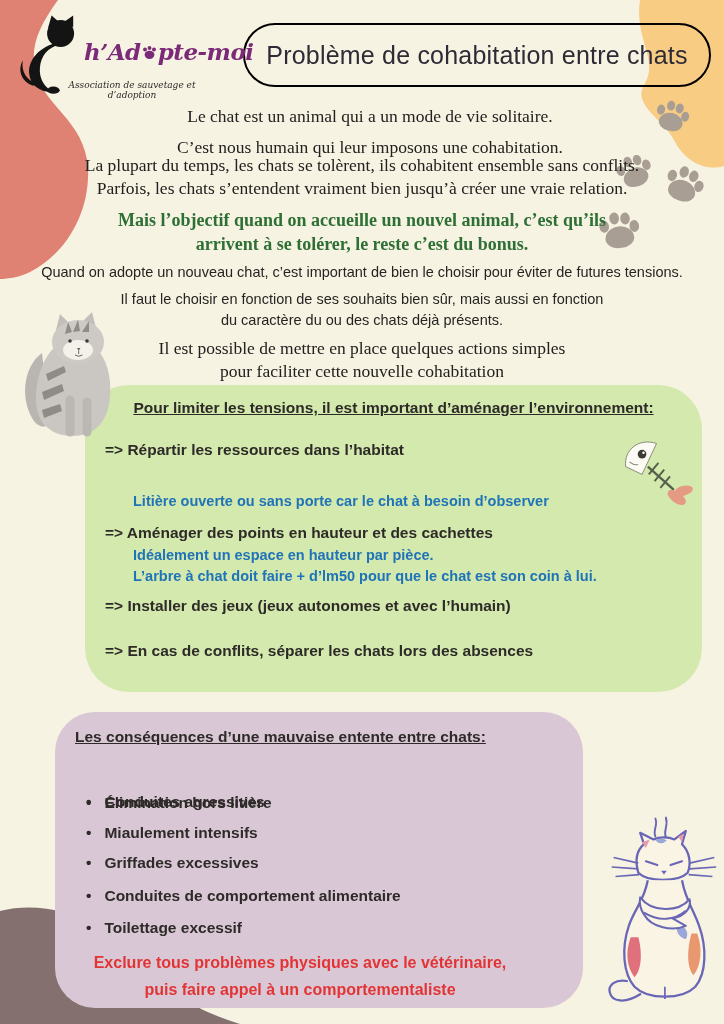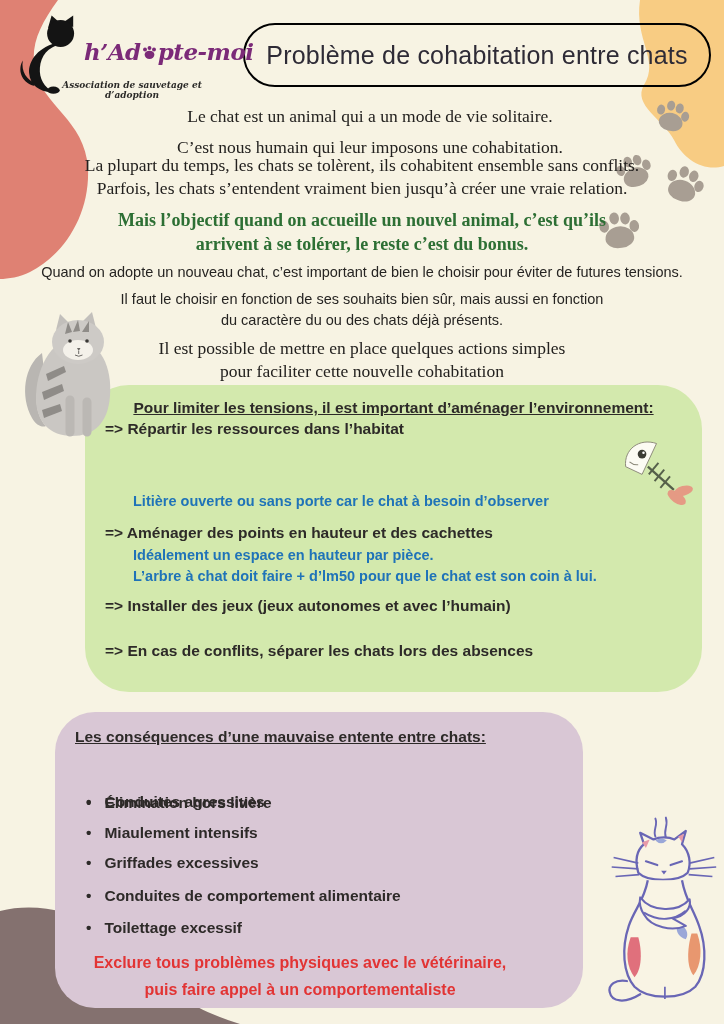--- a/index.html
+++ b/index.html
@@ -18,21 +18,21 @@
   .logo-cat { position:absolute; left:2px; top:2px; }
   .brand {
     position:absolute; left:74px; top:26px; white-space:nowrap;
     font-family:"DejaVu Serif", serif; font-style:italic; font-weight:bold;
     font-size:23px; color:#7b2a78; letter-spacing:-0.5px;
   }
   .brand .brand-paw { display:inline-block; vertical-align:baseline; margin:0 1px; }
   .tagline {
     position:absolute; left:38px; top:68px; width:168px; text-align:center;
     font-family:"DejaVu Serif", serif; font-style:italic;
-    font-size:9px; color:#2b2a28;font-weight:bold;
+    font-size:9px; color:#2b2a28;
   }
   .title-pill {
     position:absolute; left:243px; top:23px; width:468px; height:64px;
     border:2px solid #000000; border-radius:36px; box-sizing:border-box;
     display:flex; align-items:center; justify-content:center;
     font-size:25px; color:#2e2b36; letter-spacing:0.2px; z-index:3;
     background:transparent; white-space:nowrap;
   }
 
   
@@ -56,21 +56,21 @@
     color:#2d2a28; z-index:2; white-space:nowrap;
   }
   .tip-item {
     position:absolute; left:105px; font-weight:bold; font-size:15.5px;
     color:#2d2a28; z-index:2; white-space:nowrap;
   }
   .tip-note {
     position:absolute; left:133px; font-weight:bold; font-size:14.5px;
     line-height:21px; color:#1f73b8; z-index:2; white-space:pre-line;
   }
-  .ti0 { top:420px;text-align:center; } .ti1 { top:469px; } .tn1 { top:491px; }
+  .ti0 { top:441px;text-align:center; } .ti1 { top:469px; } .tn1 { top:491px; }
   .ti2 { top:524px; } .tn2 { top:545px; }
   .ti3 { top:597px;text-align:center; } .ti4 { top:642px; }
   .fish { position:absolute; left:616px; top:430px; z-index:2; }
 
   
   .cons-box {
     position:absolute; left:55px; top:712px; width:528px; height:296px;
     background:#d9c7d5; border-radius:40px; z-index:1;
   }
   .cons-heading {

